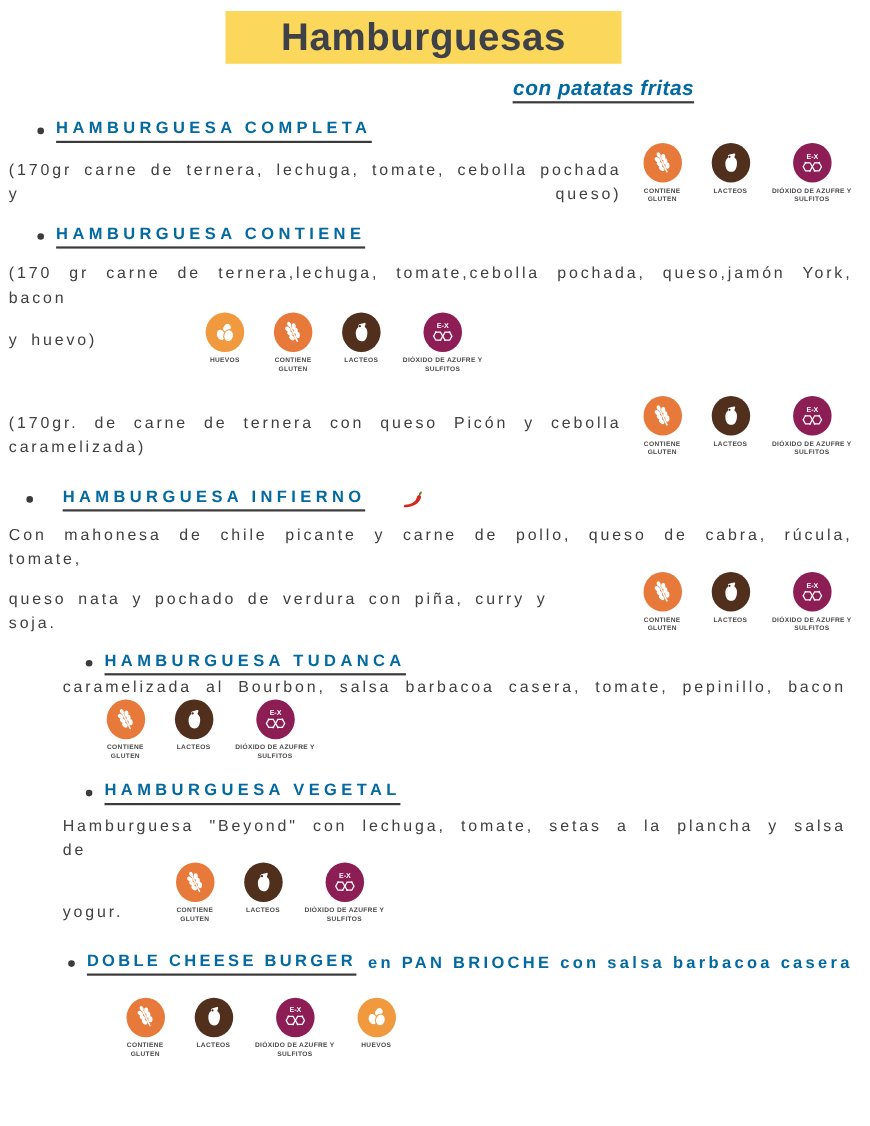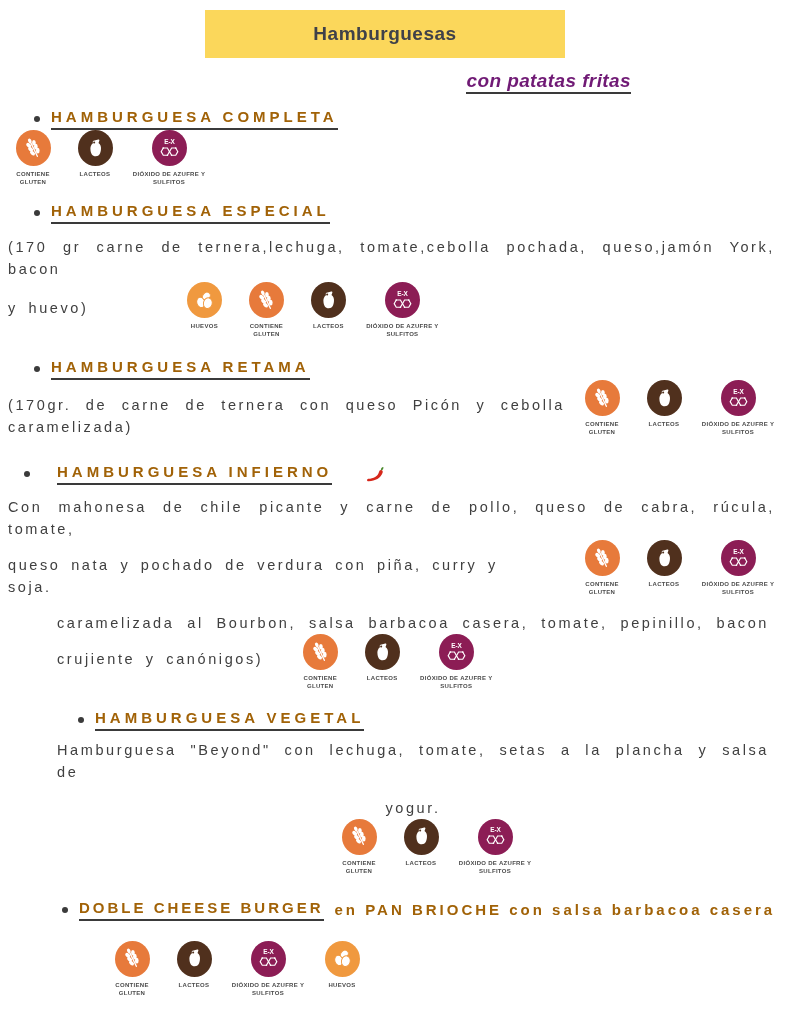--- a/index.html
+++ b/index.html
@@ -1,25 +1,25 @@
 <!DOCTYPE html>
 <html><head>
 <meta charset="utf-8">
 <style>
   html,body{margin:0;padding:0;}
   body{width:791px;height:1024px;background:#fff;font-family:"Liberation Sans",sans-serif;color:#3d3d3d;overflow:hidden;}
   .page{width:791px;height:1024px;background:#fff;}
 
   .banner{margin:10px 0 0 205px;width:360px;height:48px;background:#FBD75B;display:flex;align-items:center;justify-content:center;}
-  .banner-title{font-size:19px;font-weight:bold;color:#3F4149;letter-spacing:.5px;}
+  .banner-title{font-size:35px;font-weight:bold;color:#3F4149;letter-spacing:.5px;}
 
   .subwrap{text-align:right;padding-right:160px;margin-top:12px;height:26px;}
-  .subtitle{font-size:19px;font-weight:bold;font-style:italic;color:#701a75;border-bottom:2.5px solid #3a3a3a;padding-bottom:1px;letter-spacing:.4px;}
-
-  .head{font-size:15px;font-weight:bold;letter-spacing:4px;color:#a16207;display:flex;align-items:center;gap:11px;white-space:nowrap;}
+  .subtitle{font-size:19px;font-weight:bold;font-style:italic;color:#0369a1;border-bottom:2.5px solid #3a3a3a;padding-bottom:1px;letter-spacing:.4px;}
+
+  .head{font-size:15px;font-weight:bold;letter-spacing:4px;color:#0369a1;display:flex;align-items:center;gap:11px;white-space:nowrap;}
   .dot{width:6px;height:6px;border-radius:50%;background:#3b3b3b;flex:none;}
   .u{border-bottom:2px solid #3a3a3a;padding-bottom:3px;}
   .desc{font-size:14.5px;letter-spacing:2.6px;word-spacing:4px;color:#404040;line-height:22px;margin:0;}
   .jline{text-align:justify;text-align-last:justify;}
 
   .agroup{display:flex;gap:12px;align-items:flex-start;}
   .allergen{display:flex;flex-direction:column;align-items:center;width:50px;flex:none;}
   .allergen.w{width:74px;}
   .acircle{width:35px;height:36px;border-radius:50%;display:flex;align-items:center;justify-content:center;flex:none;}
   .alabel{font-size:6px;font-weight:bold;color:#4a4a4a;text-align:center;line-height:1.35;margin-top:4px;letter-spacing:.3px;}
@@ -44,21 +44,21 @@
   .e4 .row2{display:flex;align-items:flex-start;}
   .e4 .tailtxt{padding-top:14px;}
   .e4 .agroup{margin-left:26px;}
   .e5{margin-top:14px;margin-left:57px;margin-right:22px;} .e5 .head{margin-left:21px;}
   .e5 .d1{margin-top:12px;}
   .e5 .row2{display:flex;align-items:flex-start;}
   .e5 .tailtxt{padding-top:14px;}
   .e5 .agroup{margin-left:32px;}
   .e6{margin-top:18px;margin-left:57px;margin-right:22px;} .e6 .head{margin-left:21px;}
   .e6 .d1{margin-top:8px;}
-  .e6 .row2{display:flex;align-items:center;flex-direction:column;}
+  .e6 .row2{display:flex;align-items:flex-end;}
   .e6 .tailtxt{padding-top:14px;}
   .e6 .agroup{margin-left:40px;}
   .e7{margin-top:24px;margin-left:62px;} .e7 .head{letter-spacing:3px;}
   .e7 .agroup{margin-left:45px;margin-top:20px;}
 
   .chili{width:26px;height:24px;margin-left:4px;}
 </style>
 </head>
 <body>
 
@@ -105,20 +105,21 @@
   <div class="subwrap">
     <span class="subtitle">con patatas fritas</span>
   </div>
 
   <section class="entry e1">
     <div class="head">
       <span class="dot"></span>
       <span class="u">HAMBURGUESA COMPLETA</span>
     </div>
     <div class="rowr">
+      <p class="desc jline">(170gr carne de ternera, lechuga, tomate, cebolla pochada y queso)</p>
       <div class="agroup">
         <div class="allergen">
           <div class="acircle gluten">
               <svg class="ic" viewBox="0 0 24 24">
                 <use href="#i-wheat"></use>
               </svg>
             </div>
           <div class="alabel">CONTIENE GLUTEN</div>
         </div>
         <div class="allergen">
@@ -138,21 +139,21 @@
             </div>
           <div class="alabel">DIÓXIDO DE AZUFRE Y SULFITOS</div>
         </div>
       </div>
     </div>
   </section>
 
   <section class="entry e2">
     <div class="head">
       <span class="dot"></span>
-      <span class="u">HAMBURGUESA ESPECIAL</span>
+      <span class="u">HAMBURGUESA CONTIENE</span>
     </div>
     <p class="desc jline d1">(170 gr carne de ternera,lechuga, tomate,cebolla pochada, queso,jamón York, bacon</p>
     <div class="row2">
       <p class="desc tailtxt">y huevo)</p>
       <div class="agroup">
         <div class="allergen">
           <div class="acircle huevos">
               <svg class="ic" viewBox="0 0 24 24">
                 <use href="#i-eggs"></use>
               </svg>
@@ -182,24 +183,20 @@
                 <use href="#i-sulf"></use>
               </svg>
             </div>
           <div class="alabel">DIÓXIDO DE AZUFRE Y SULFITOS</div>
         </div>
       </div>
     </div>
   </section>
 
   <section class="entry e3">
-    <div class="head">
-      <span class="dot"></span>
-      <span class="u">HAMBURGUESA RETAMA</span>
-    </div>
     <div class="rowr">
       <p class="desc jline">(170gr. de carne de ternera con queso Picón y cebolla caramelizada)</p>
       <div class="agroup">
         <div class="allergen">
           <div class="acircle gluten">
               <svg class="ic" viewBox="0 0 24 24">
                 <use href="#i-wheat"></use>
               </svg>
             </div>
           <div class="alabel">CONTIENE GLUTEN</div>
@@ -261,23 +258,26 @@
                 <use href="#i-sulf"></use>
               </svg>
             </div>
           <div class="alabel">DIÓXIDO DE AZUFRE Y SULFITOS</div>
         </div>
       </div>
     </div>
   </section>
 
   <section class="entry e5">
+    <div class="head">
+      <span class="dot"></span>
+      <span class="u">HAMBURGUESA TUDANCA</span>
+    </div>
     <p class="desc jline">caramelizada al Bourbon, salsa barbacoa casera, tomate, pepinillo, bacon</p>
     <div class="row2">
-      <p class="desc tailtxt">crujiente y  canónigos)</p>
       <div class="agroup">
         <div class="allergen">
           <div class="acircle gluten">
               <svg class="ic" viewBox="0 0 24 24">
                 <use href="#i-wheat"></use>
               </svg>
             </div>
           <div class="alabel">CONTIENE GLUTEN</div>
         </div>
         <div class="allergen">

